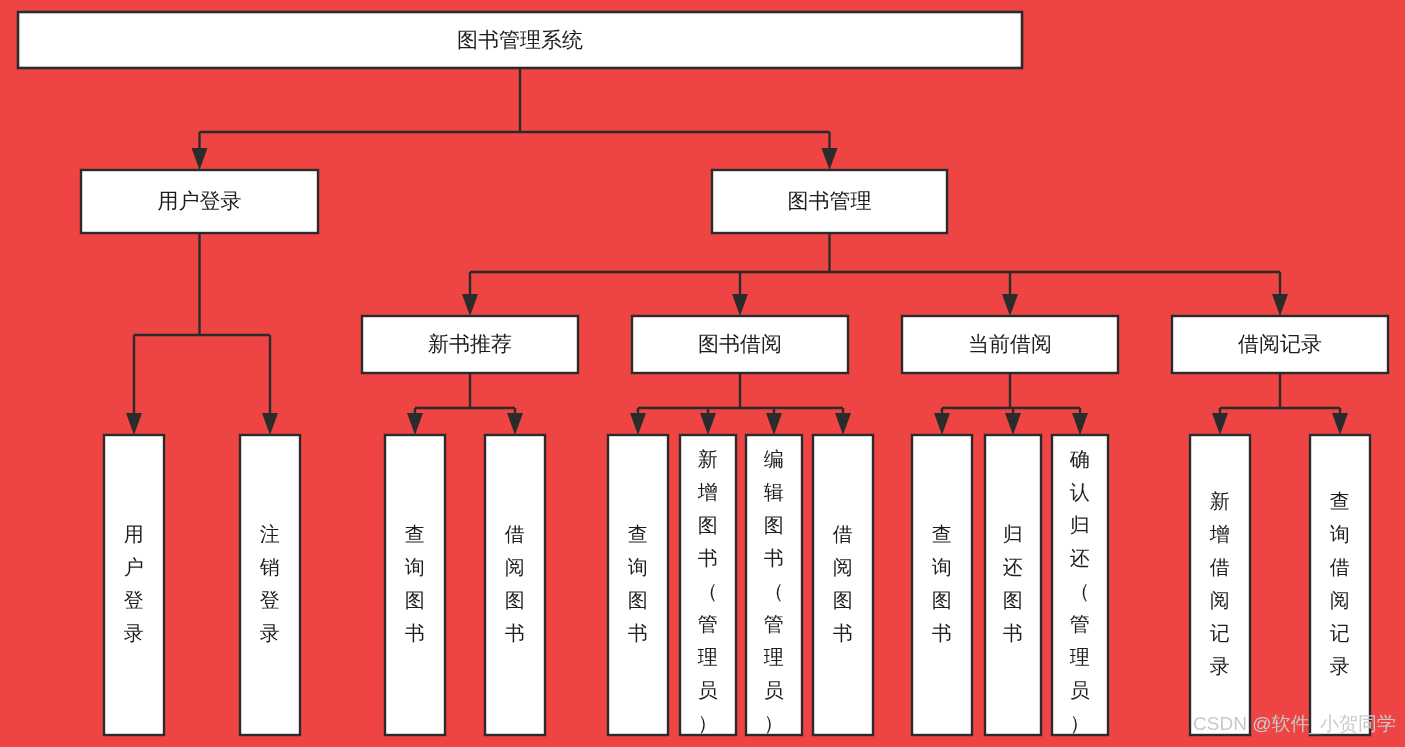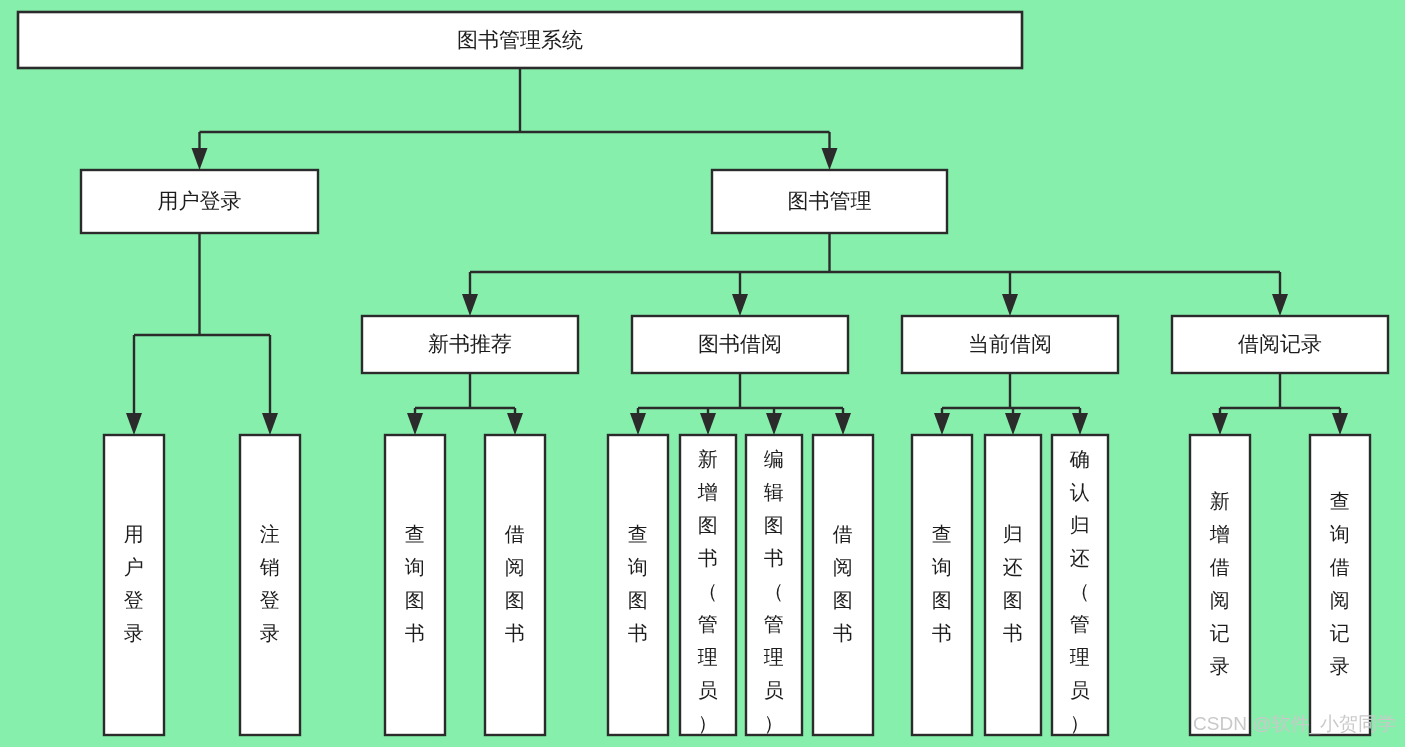--- a/index.html
+++ b/index.html
@@ -7,21 +7,21 @@
     padding: 0;
     background: #ffffff;
   }
   body {
     font-family: "Liberation Sans", "DejaVu Sans", sans-serif;
   }
   #diagram-root {
     position: relative;
     width: 1405px;
     height: 747px;
-    background: #86efac;
+    background: #ef4444;
     overflow: hidden;
   }
   svg.diagram-canvas {
     position: absolute;
     left: 0;
     top: 0;
     width: 1405px;
     height: 747px;
     display: block;
   }

